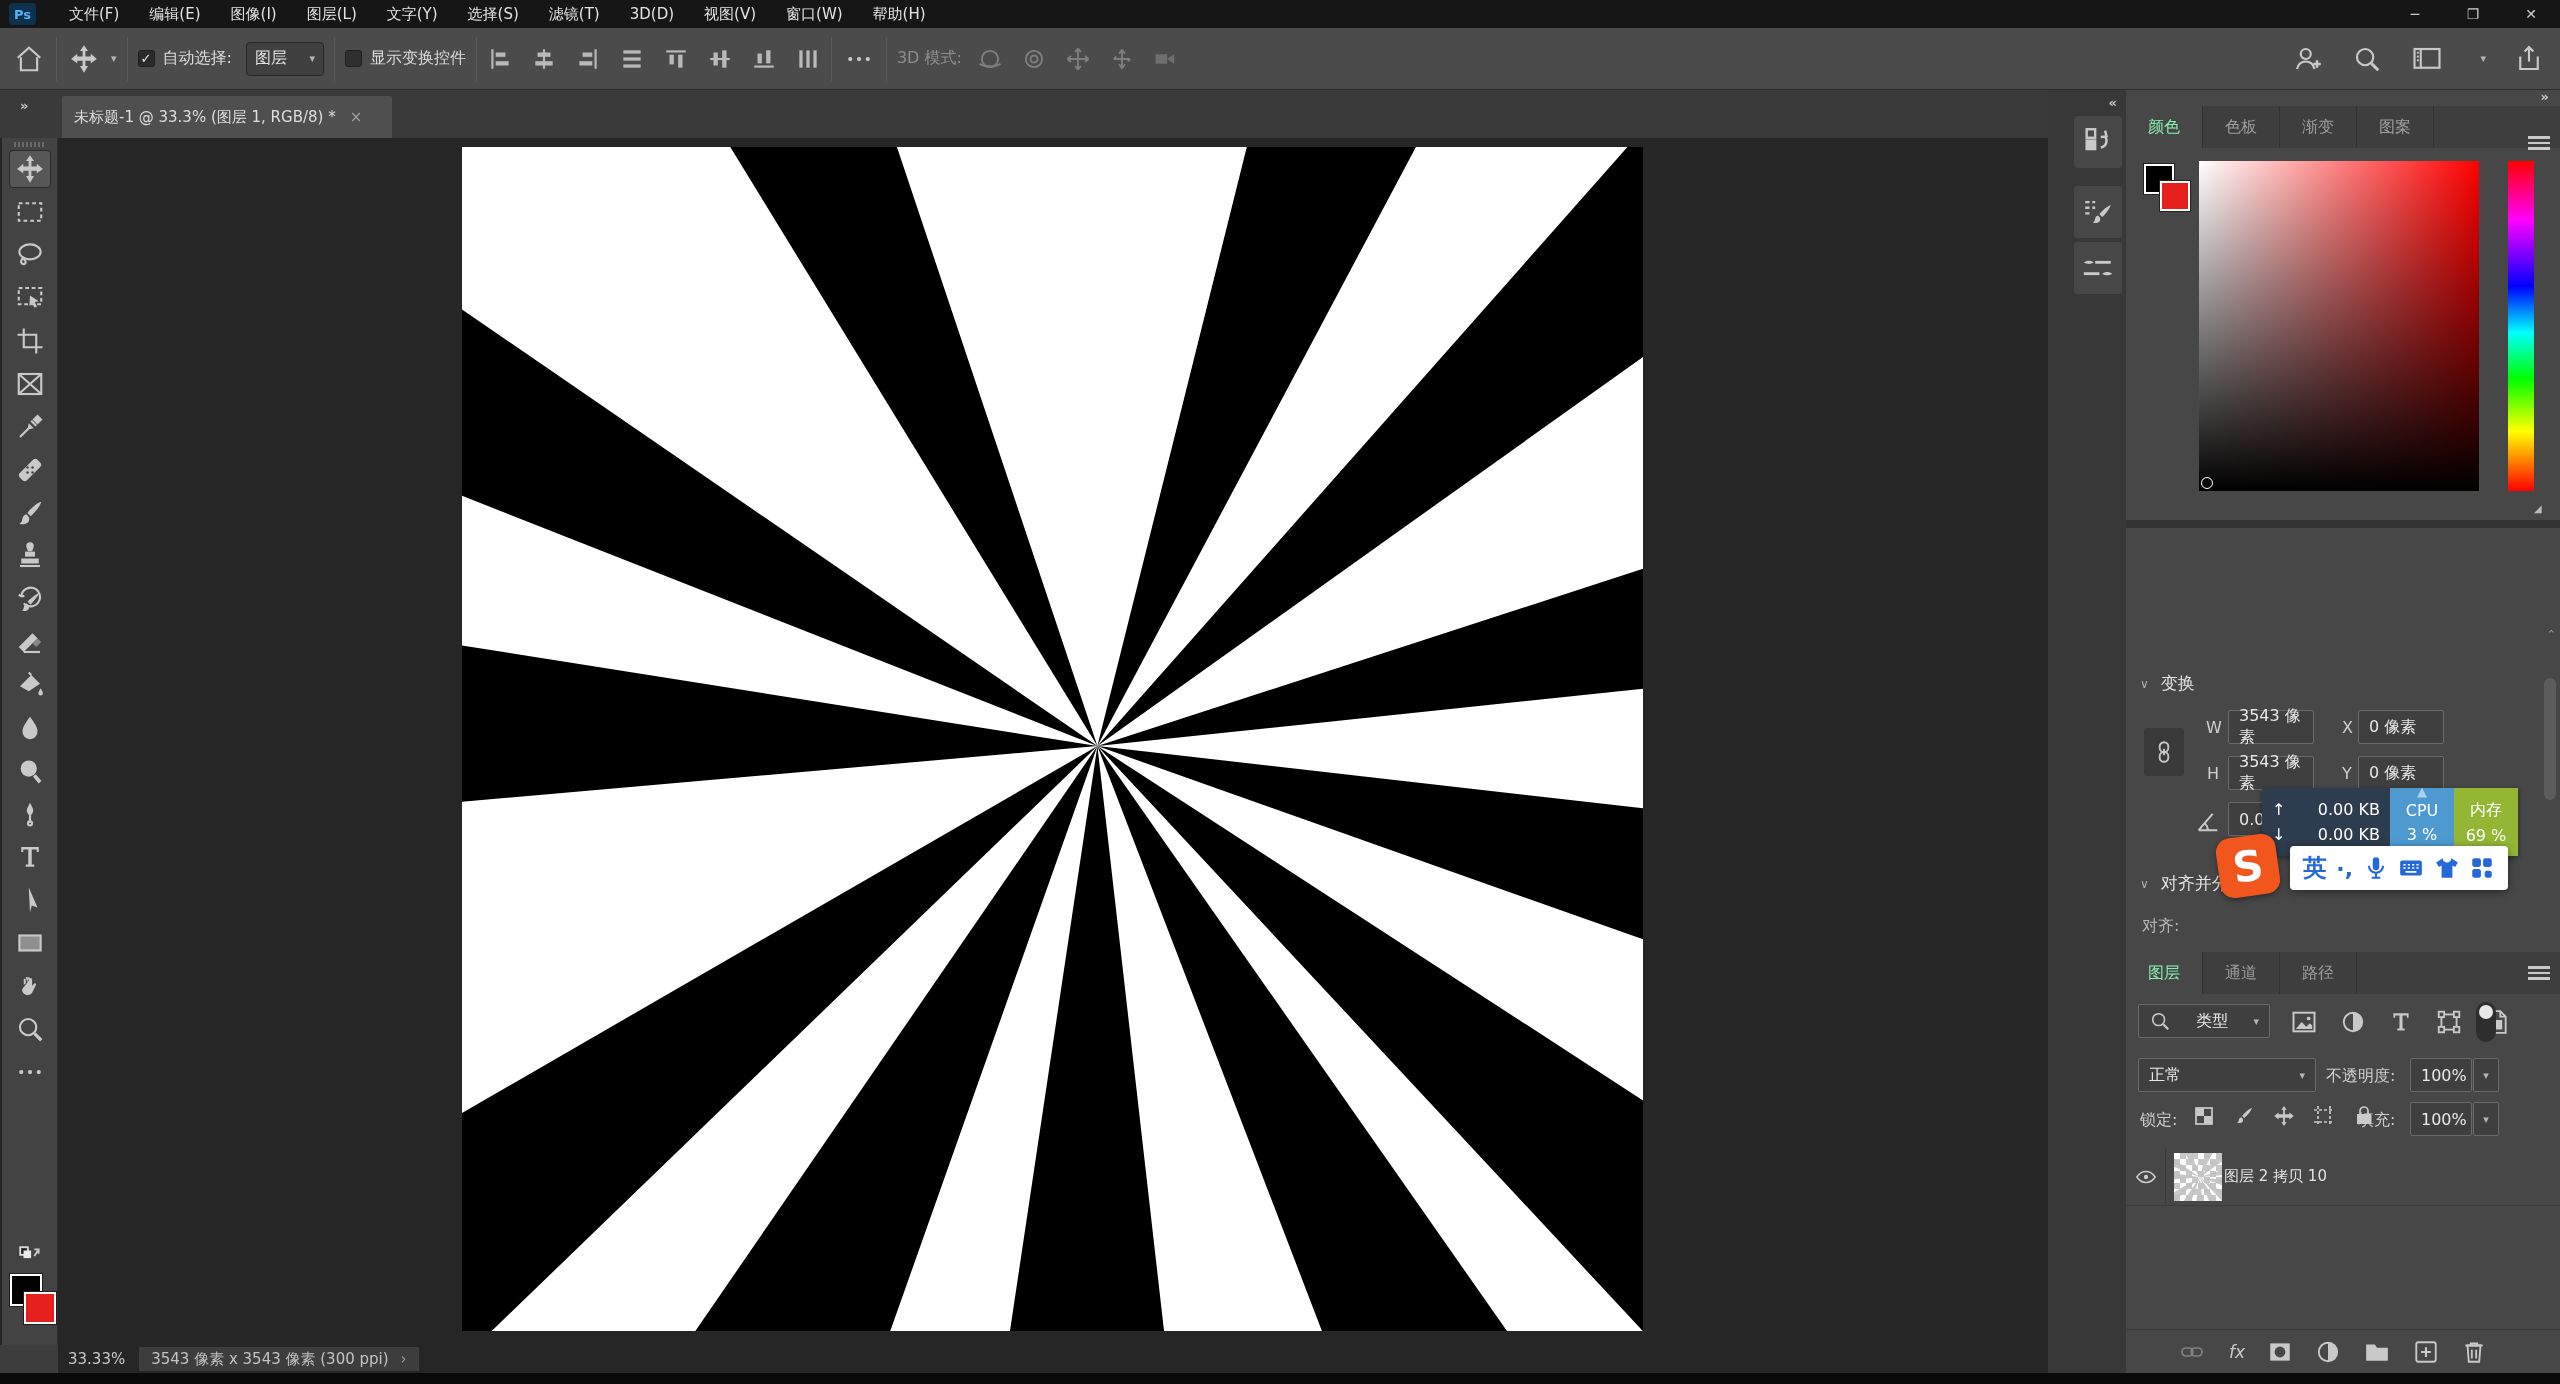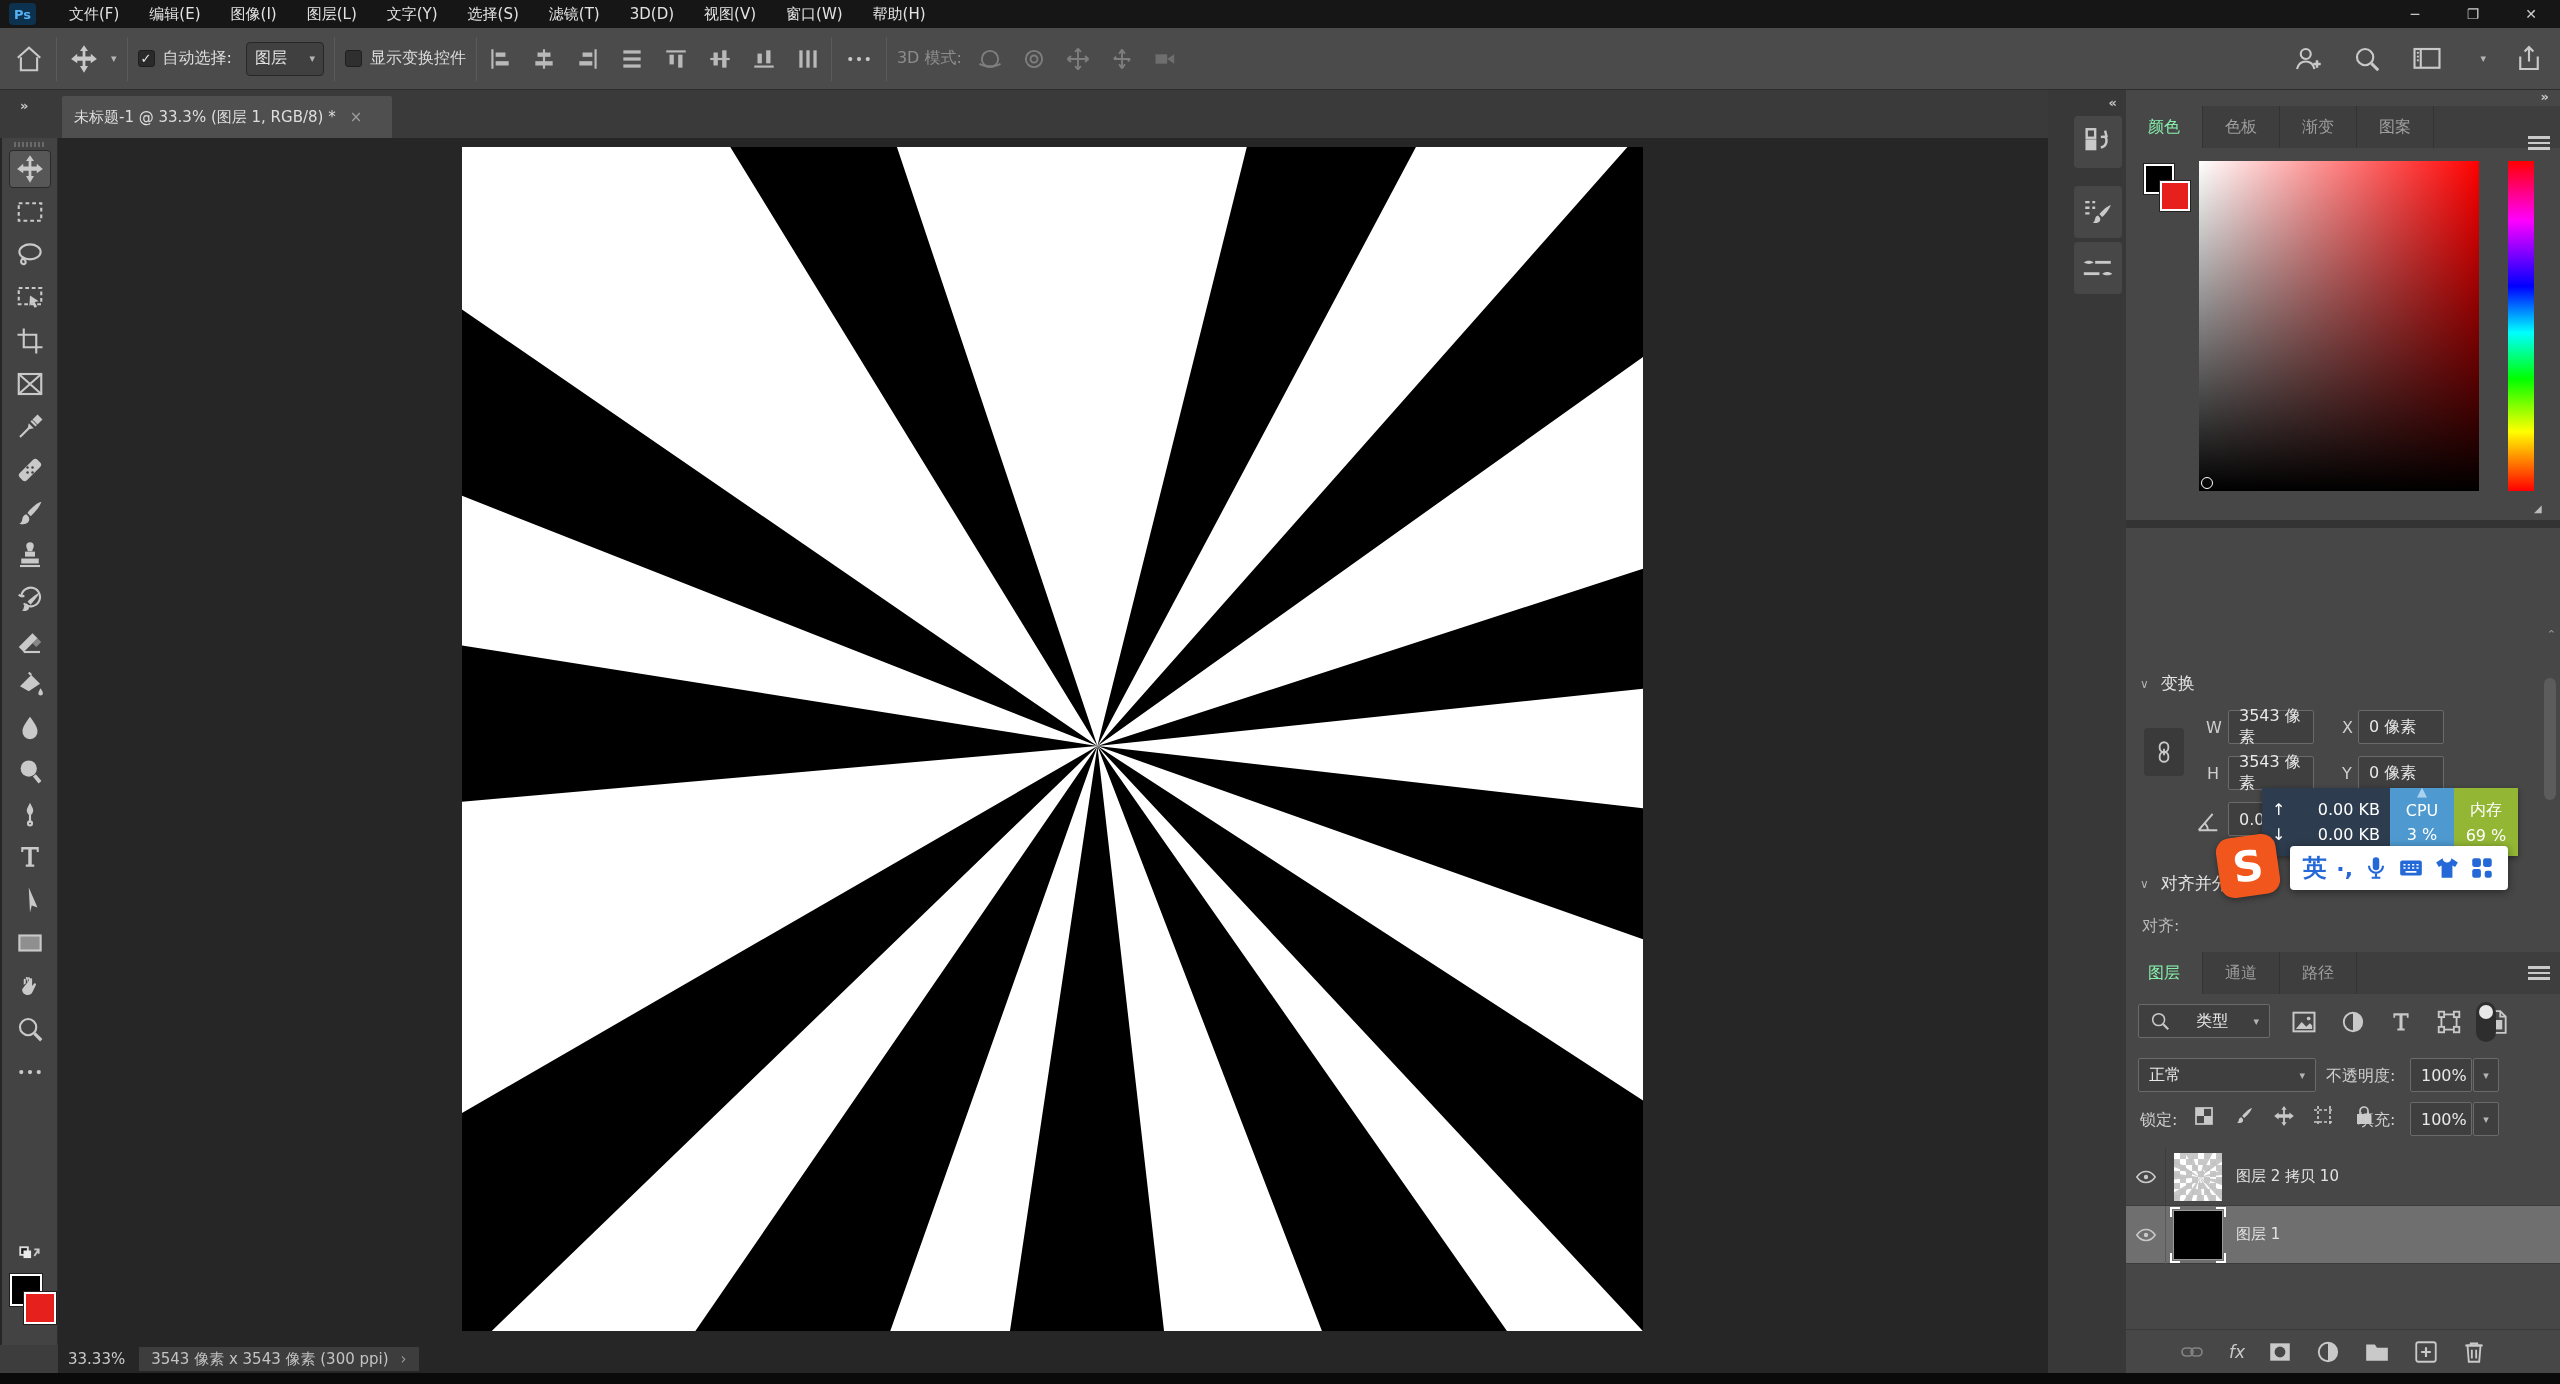--- a/index.html
+++ b/index.html
@@ -66,21 +66,21 @@
     display:flex; align-items:center; padding:0 10px; font-size:16px; color:#e8e8e8; }
   .flabel { font-size:16px; color:#cfcfcf; }
   .section-head { font-size:17px; color:#e4e4e4; }
   .sec-chev { font-size:12px; color:#b0b0b0; margin-right:12px; }
   
   .layer-row { position:absolute; left:0; width:434px; height:58px; display:flex; align-items:center; border-bottom:1px solid #3c3c3c; }
   .layer-row.selected { background:#6f6f6f; }
   .eye-cell { width:40px; display:flex; justify-content:center; border-right:1px solid #3c3c3c; height:58px; align-items:center; }
   .thumb { width:48px; height:48px; margin-left:8px; position:relative; }
   .checker { background:conic-gradient(#c8c8c8 25%,#ffffff 0 50%,#c8c8c8 0 75%,#ffffff 0) 0 0/12px 12px; }
-  .layer-name { font-size:15px; color:#e2e2e2; margin-left:14px; }
+  .layer-name { font-size:15px; color:#e2e2e2; margin-left:2px; }
   .corner { position:absolute; width:10px; height:10px; border:2px solid #fff; }
   
   #perf { position:absolute; left:2262px; top:788px; height:68px; display:flex; font-size:16px; color:#fff;
     box-shadow:0 2px 6px rgba(0,0,0,.4); }
   .perf-net { width:128px; background:#2d3c4e; display:flex; flex-direction:column; justify-content:center; padding:0 10px; gap:6px; }
   .perf-net div { display:flex; justify-content:space-between; }
   .perf-cell { width:64px; display:flex; flex-direction:column; align-items:center; justify-content:center; gap:5px; }
   #sogou { position:absolute; left:2290px; top:846px; width:218px; height:44px; background:#ffffff;
     border-radius:4px; box-shadow:0 2px 8px rgba(0,0,0,.45); display:flex; align-items:center; justify-content:space-around; padding:0 8px; }
   #sogou-logo { position:absolute; left:2218px; top:836px; width:60px; height:60px; background:#f1571d;
@@ -688,37 +688,20 @@
               </svg>
             </span>
           </div>
         <div class="thumb checker">
           <svg id="thumb-star" width="48" height="48" viewBox="0 0 48 48">
               <path d="M25.8 24.3 L42.8 -43.6 L58.7 -37.5 ZM25.8 24.3 L72.2 -28.1 L82.8 -16.4 ZM25.8 24.3 L92.4 2.7 L95.4 17.0 ZM25.8 24.3 L95.4 32.2 L91.8 47.7 ZM25.8 24.3 L84.5 62.4 L73.6 75.5 ZM25.8 24.3 L66.0 81.6 L50.9 89.6 ZM25.8 24.3 L33.7 93.8 L15.5 93.5 ZM25.8 24.3 L2.5 90.3 L-13.8 82.0 ZM25.8 24.3 L-24.5 72.9 L-34.8 59.3 ZM25.8 24.3 L-43.9 30.4 L-43.3 13.3 ZM25.8 24.3 L-39.3 -1.4 L-31.9 -15.4 ZM25.8 24.3 L-10.8 -35.4 L3.6 -42.1 Z" fill="#c2c2c2" fill-opacity="0.9"></path>
             </svg>
         </div>
         <span class="layer-name">图层 2 拷贝 10</span>
       </div>
-      <div class="layer-row selected" style="top:254px">
-        <div class="eye-cell" style="border-right-color:#5a5a5a">
-            <span class="ico">
-              <svg width="28" height="22" viewBox="0 0 24 24" fill="none" stroke="#c9c9c9" stroke-width="1.7">
-                <path d="M2 12s4-6 10-6 10 6 10 6-4 6-10 6-10-6-10-6z"></path>
-                <circle cx="12" cy="12" r="2.4" fill="#c9c9c9" stroke="none"></circle>
-              </svg>
-            </span>
-          </div>
-        <div class="thumb" style="background:#000;outline:1px solid #999">
-          <div class="corner" style="left:-4px;top:-4px;border-right:none;border-bottom:none"></div>
-          <div class="corner" style="right:-4px;top:-4px;border-left:none;border-bottom:none"></div>
-          <div class="corner" style="left:-4px;bottom:-4px;border-right:none;border-top:none"></div>
-          <div class="corner" style="right:-4px;bottom:-4px;border-left:none;border-top:none"></div>
-        </div>
-        <span class="layer-name">图层 1</span>
-      </div>
 
       <div style="position:absolute;left:0;bottom:0;width:434px;height:44px;border-top:1px solid #3a3a3a;
                   display:flex;align-items:center;justify-content:center;gap:22px;padding-right:22px">
         <span class="ico dim">
             <svg width="30" height="24" viewBox="0 0 24 24" fill="none" stroke="#c9c9c9" stroke-width="1.7">
               <rect x="2" y="8" width="11" height="8" rx="4"></rect>
               <rect x="11" y="8" width="11" height="8" rx="4"></rect>
             </svg>
           </span>
         <span style="font-size:17px;font-style:italic;color:#c9c9c9">fx</span>

